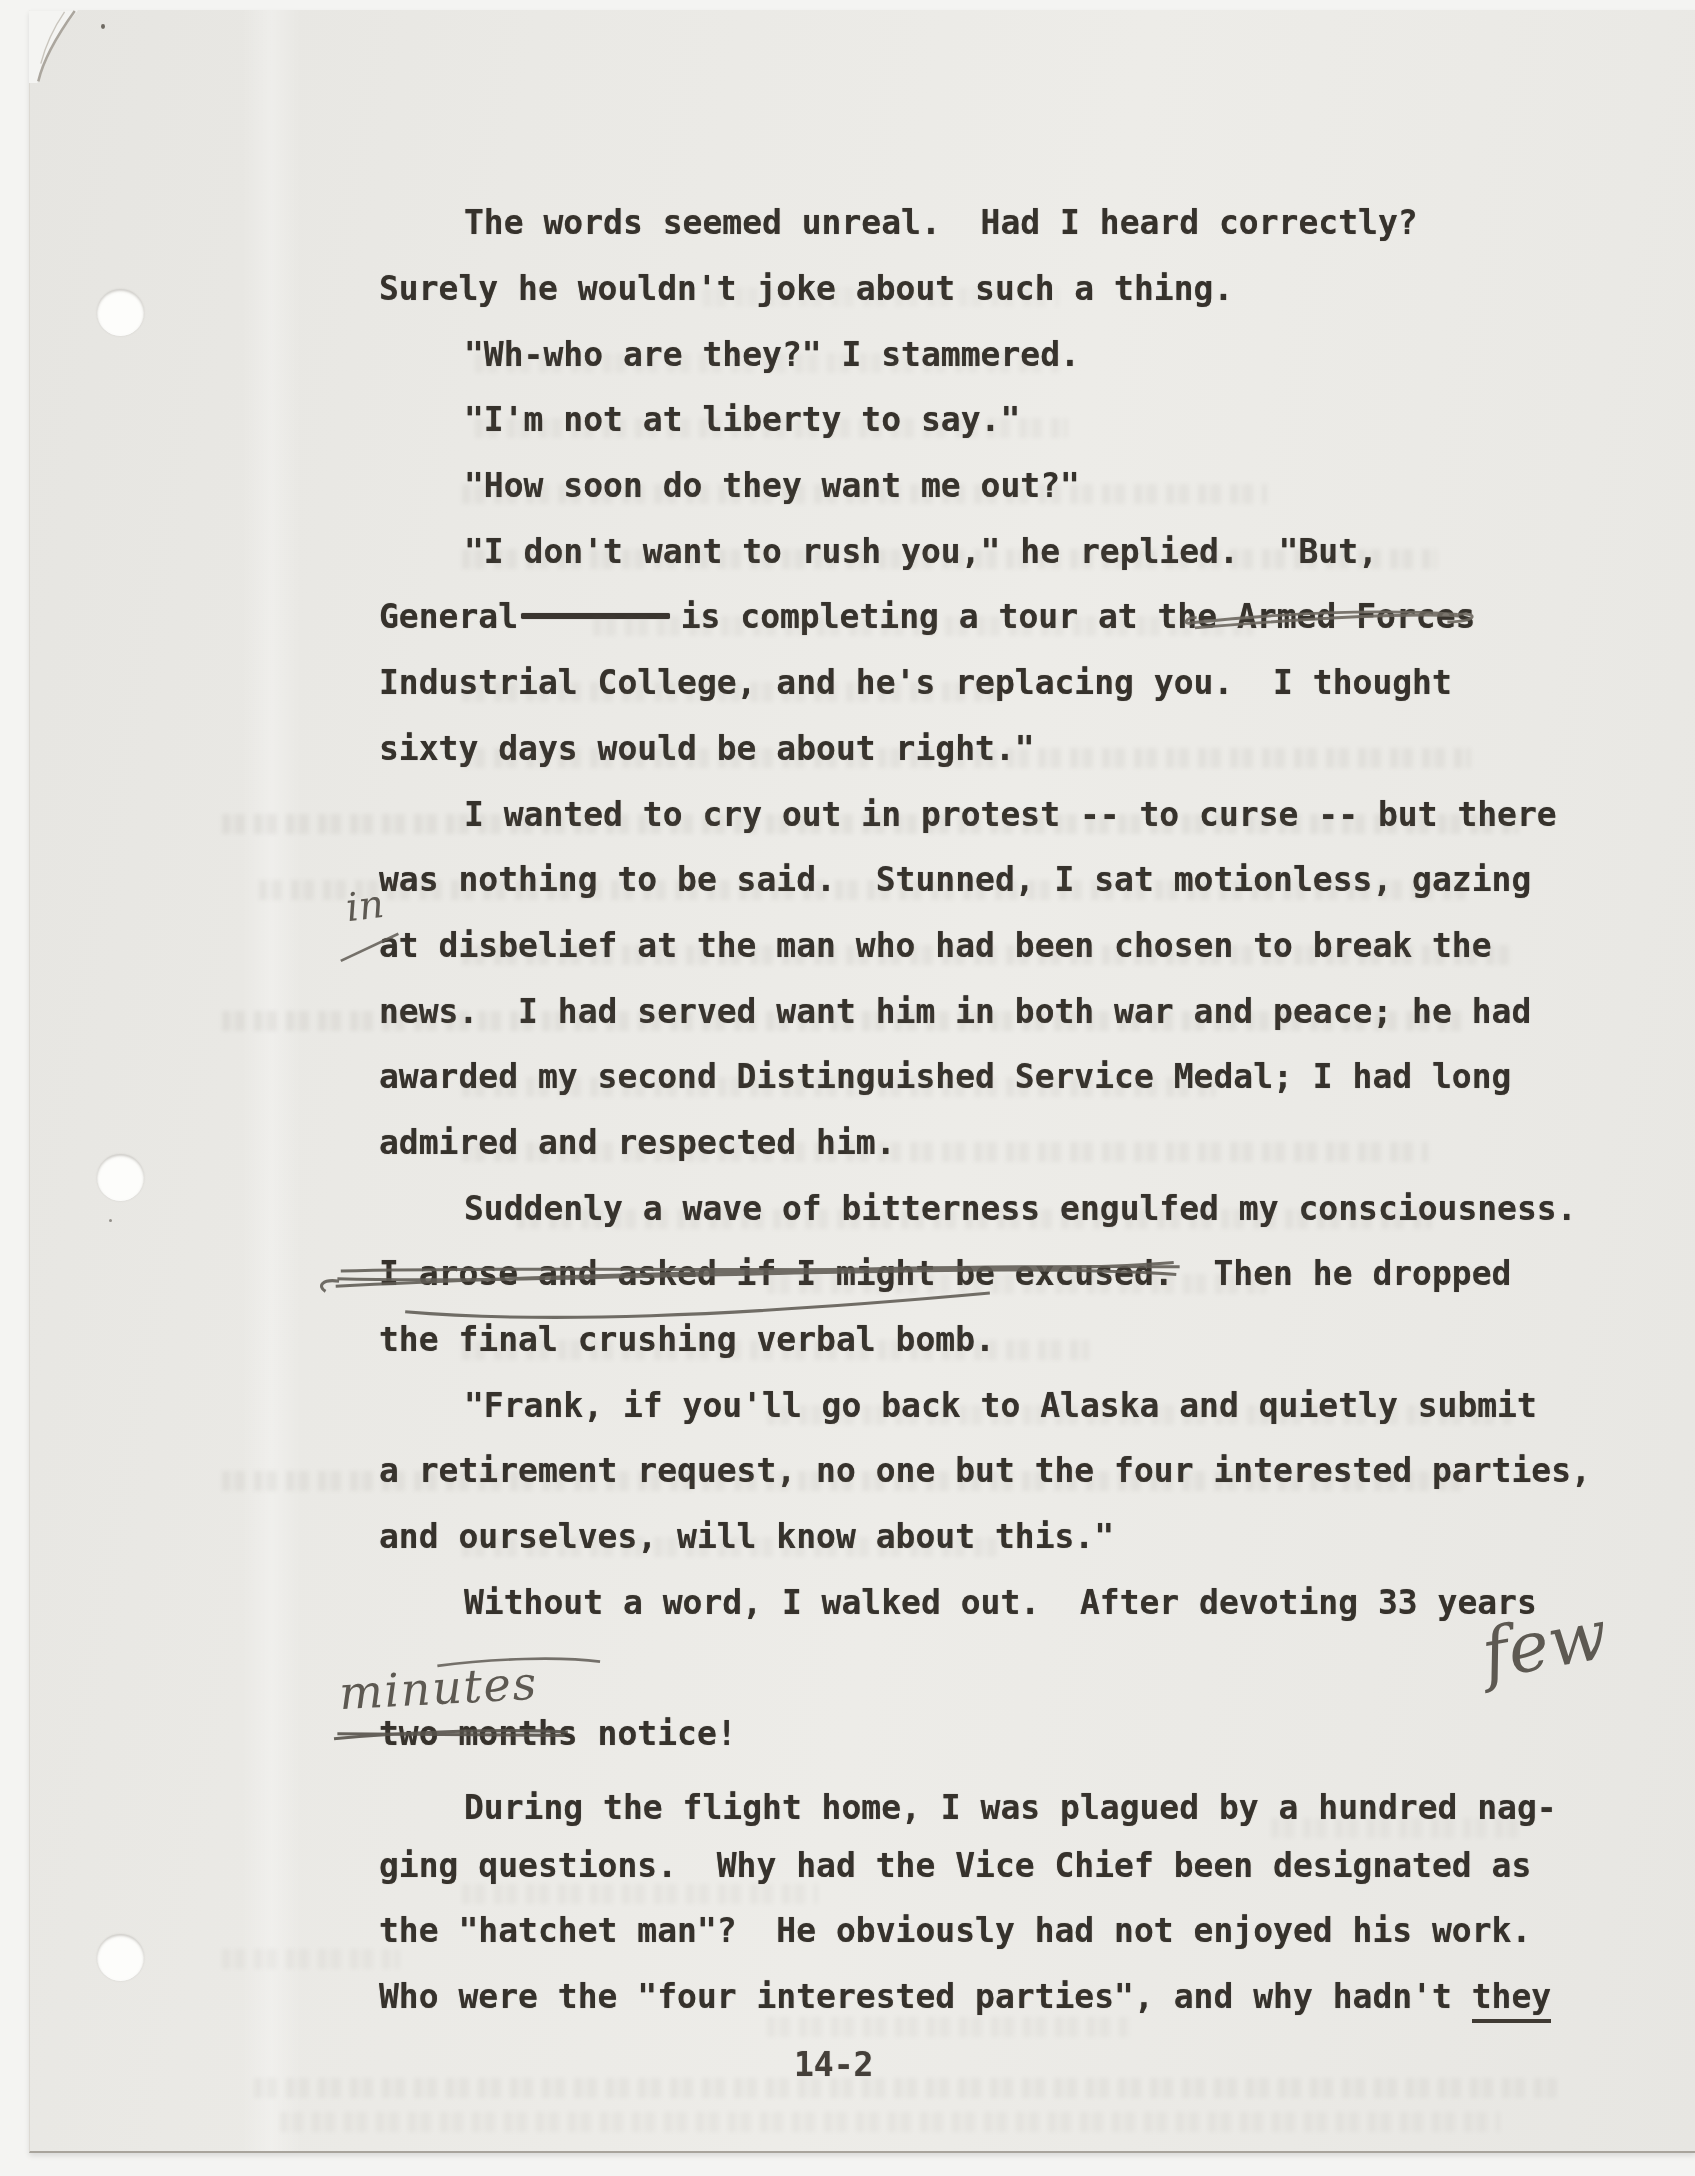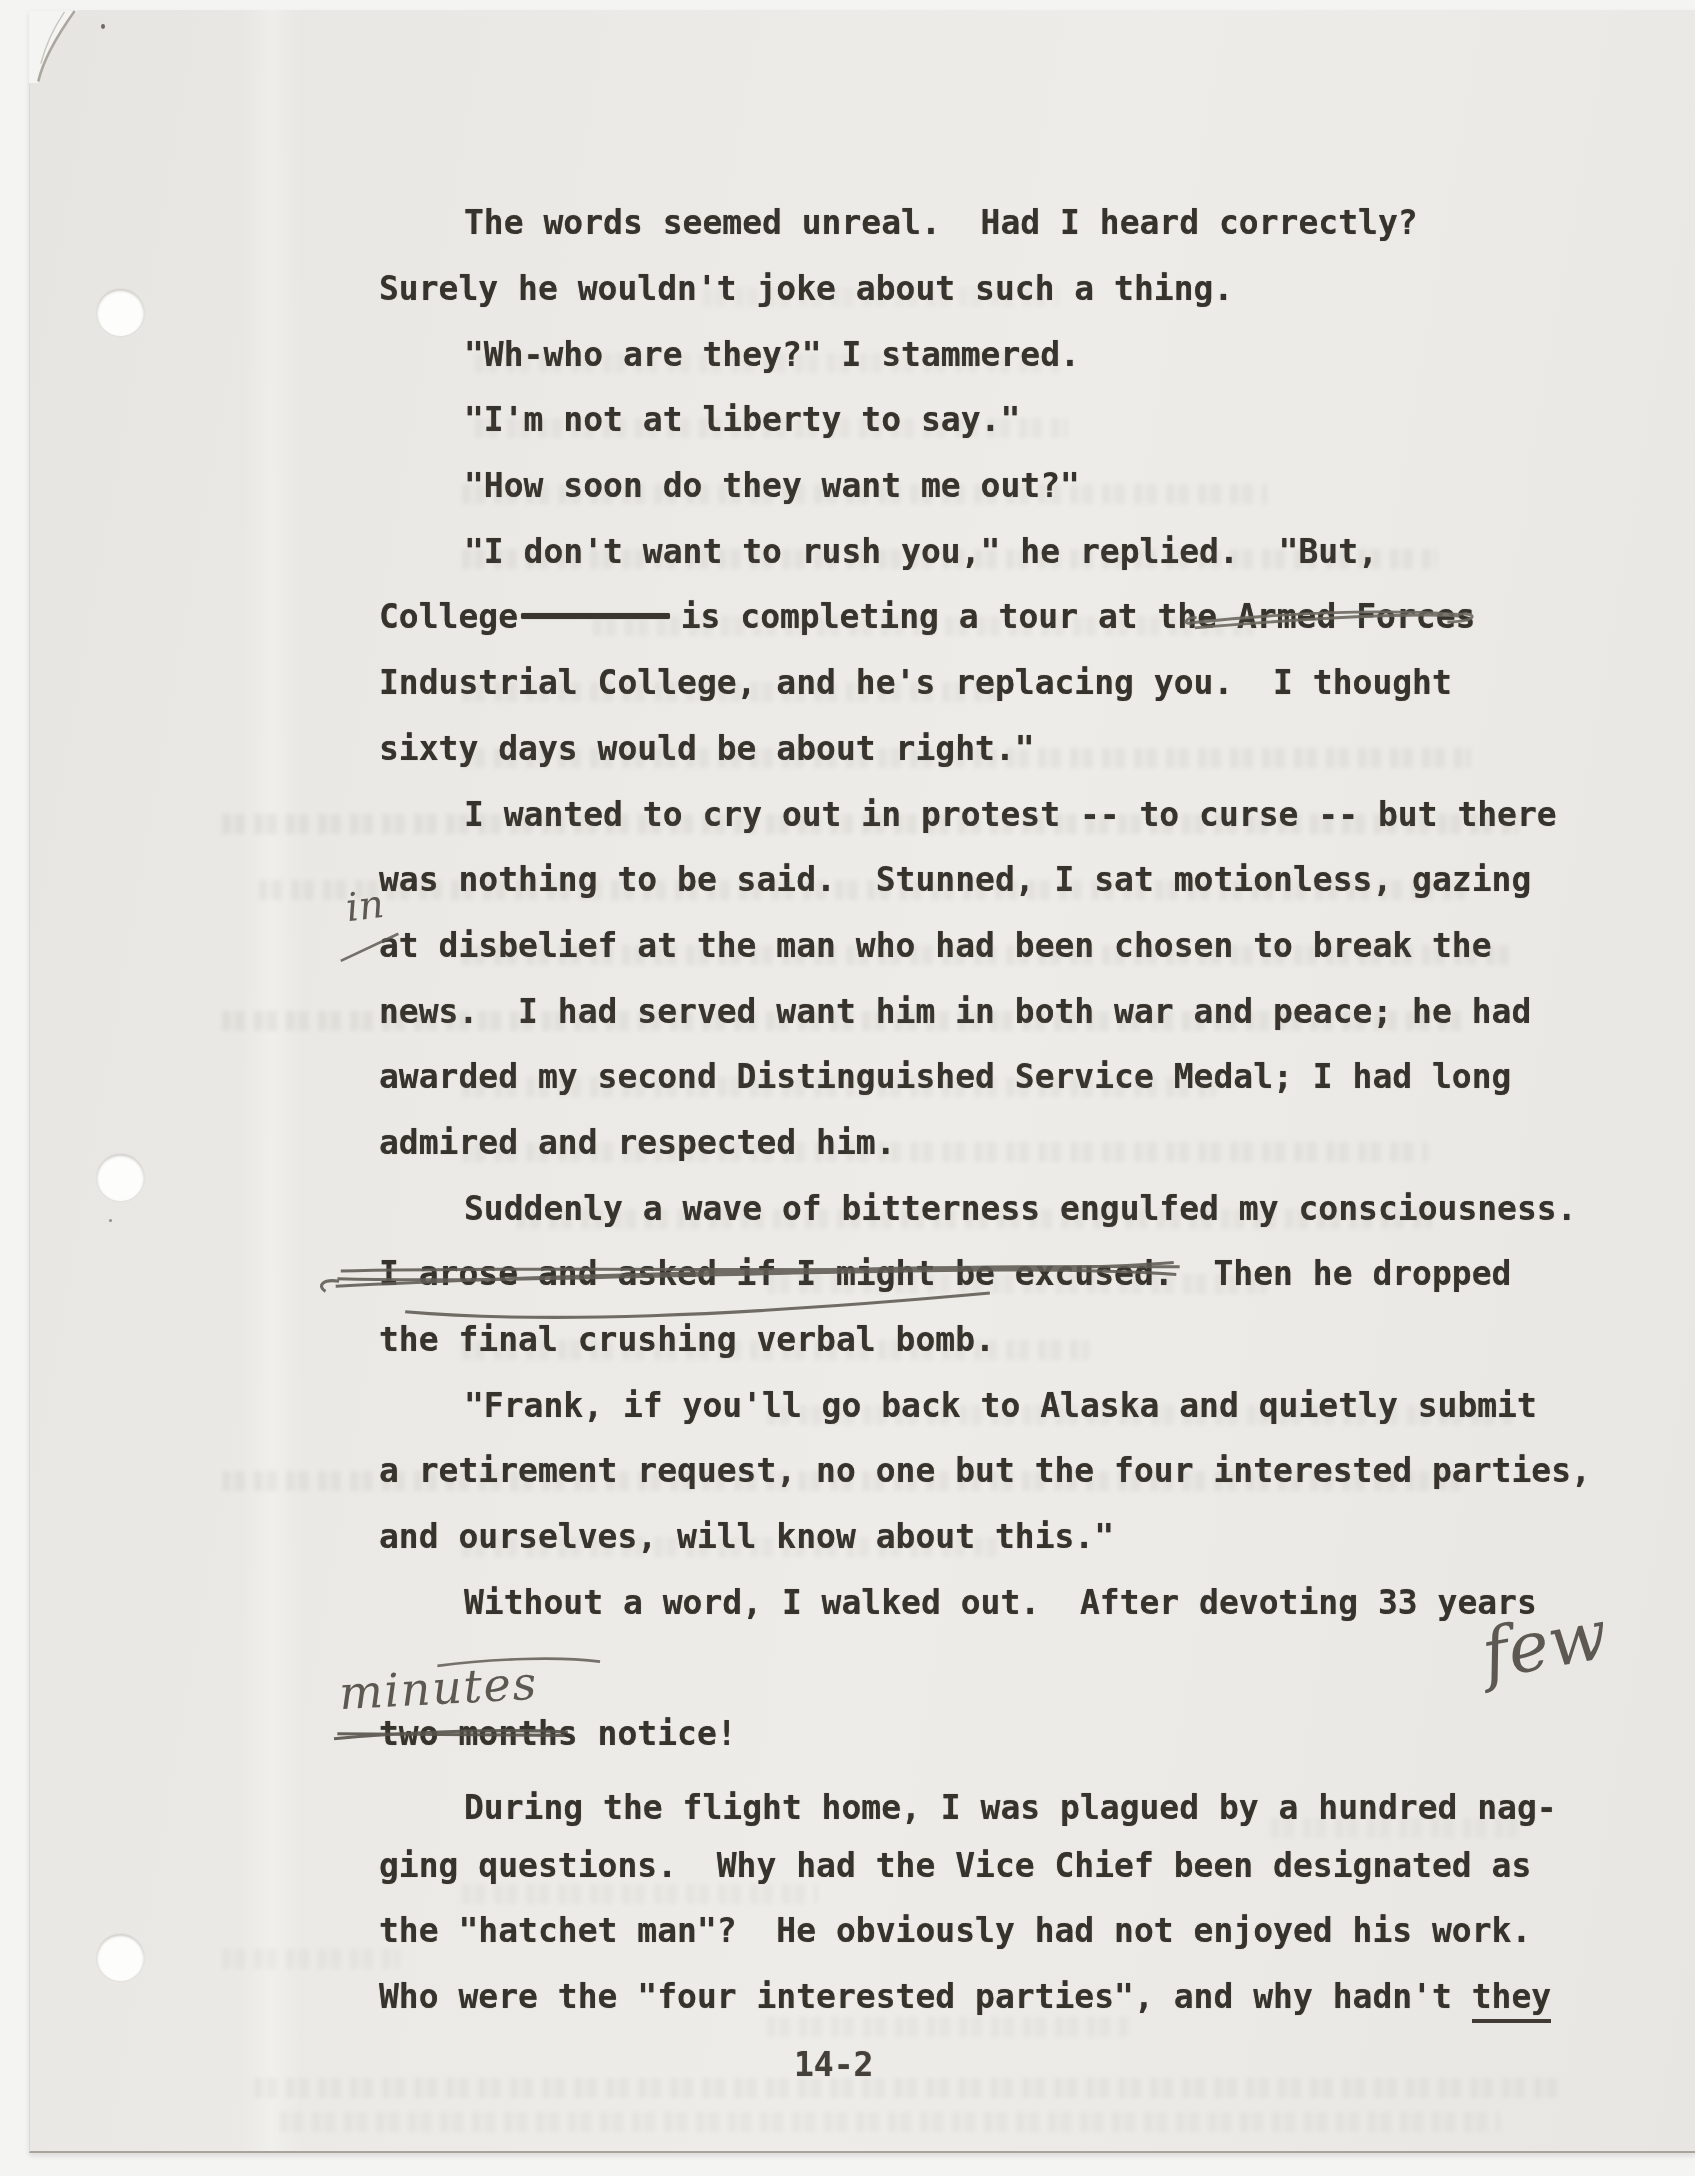--- a/index.html
+++ b/index.html
@@ -68,21 +68,21 @@
   <div class="hole" style="left:67px;top:1924px;"></div>
 
   <div class="speck" style="left:71px;top:13.6px;width:4.2px;height:5.1px;"></div>
   <div class="speck" style="left:79px;top:1209px;width:3.4px;height:3.4px;opacity:.7;"></div>
 <div class="line ind" style="top: 192px;"><span>The words seemed unreal.  Had I heard correctly?</span></div>
     <div class="line" style="top: 258px;"><span>Surely he wouldn't joke about such a thing.</span></div>
     <div class="line ind" style="top: 324px;"><span>"Wh-who are they?" I stammered.</span></div>
     <div class="line ind" style="top: 389px;"><span>"I'm not at liberty to say."</span></div>
     <div class="line ind" style="top: 455px;"><span>"How soon do they want me out?"</span></div>
     <div class="line ind" style="top: 521px;"><span>"I don't want to rush you," he replied.  "But,</span></div>
-    <div class="line" style="top: 586px;"><span>College</span><span class="rule"></span><span>is completing a tour at the Armed Forces</span></div>
+    <div class="line" style="top: 586px;"><span>General</span><span class="rule"></span><span>is completing a tour at the Armed Forces</span></div>
     <div class="line" style="top: 652px;"><span>Industrial College, and he's replacing you.  I thought</span></div>
     <div class="line" style="top: 718px;"><span>sixty days would be about right."</span></div>
     <div class="line ind" style="top: 784px;"><span>I wanted to cry out in protest -- to curse -- but there</span></div>
     <div class="line" style="top: 849px;"><span>was nothing to be said.  Stunned, I sat motionless, gazing</span></div>
     <div class="line" style="top: 915px;"><span>at disbelief at the man who had been chosen to break the</span></div>
     <div class="line" style="top: 981px;"><span>news.  I had served want him in both war and peace; he had</span></div>
     <div class="line" style="top: 1046px;"><span>awarded my second Distinguished Service Medal; I had long</span></div>
     <div class="line" style="top: 1112px;"><span>admired and respected him.</span></div>
     <div class="line ind" style="top: 1178px;"><span>Suddenly a wave of bitterness engulfed my consciousness.</span></div>
     <div class="line" style="top: 1243px;"><span>I arose and asked if I might be excused.  Then he dropped</span></div>

